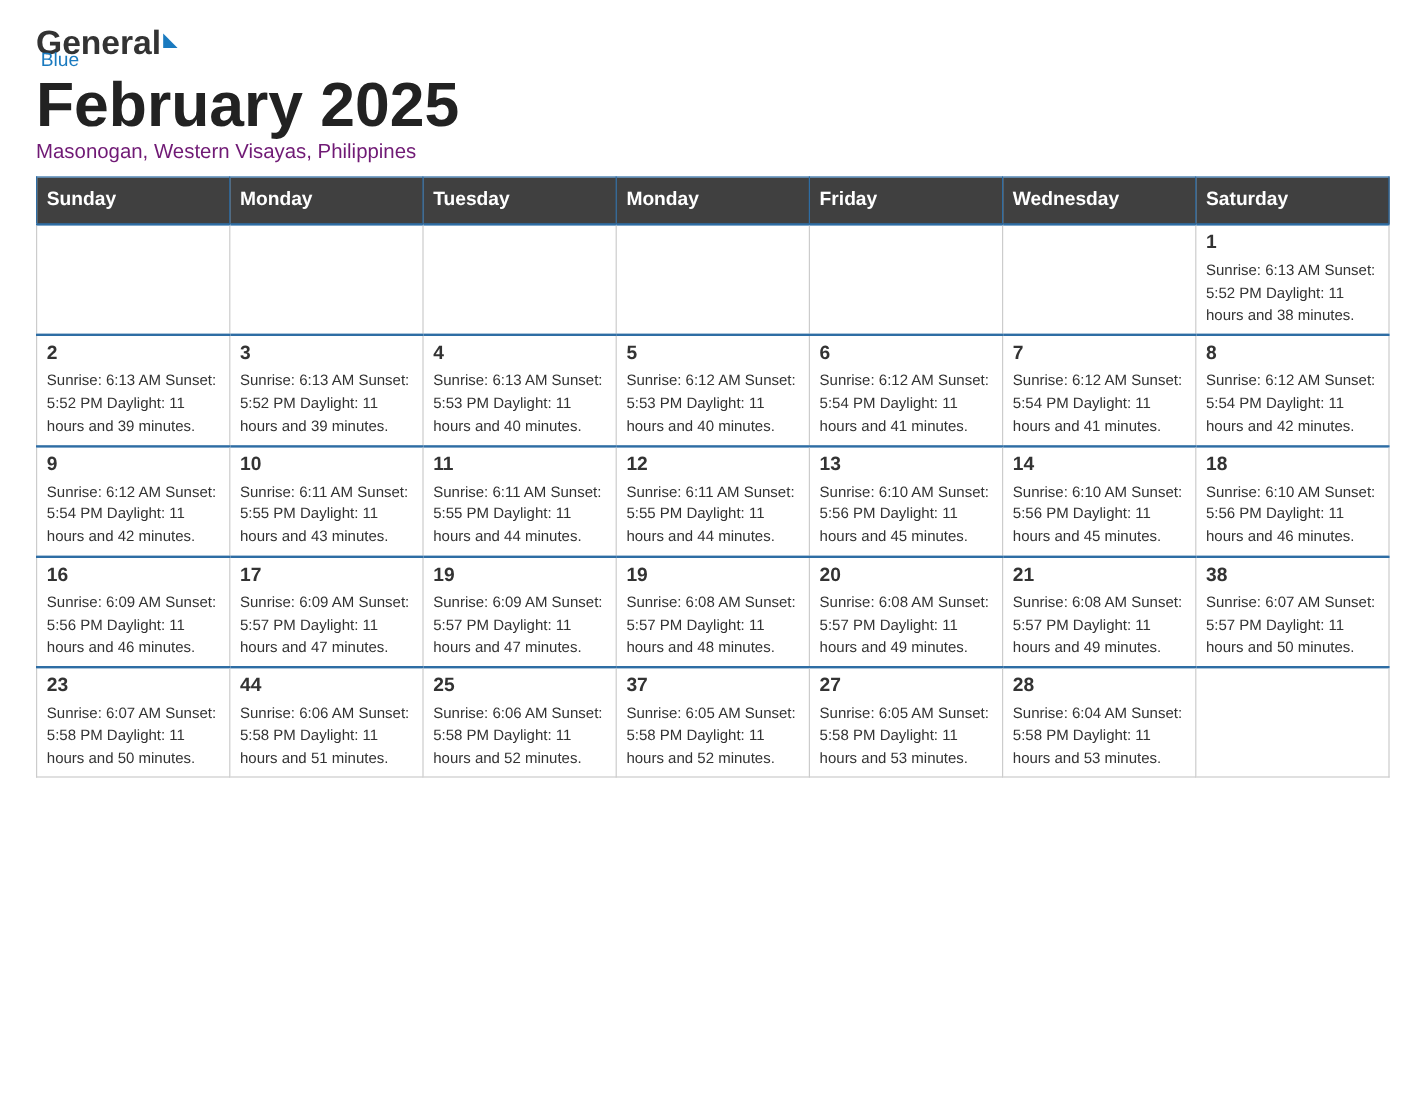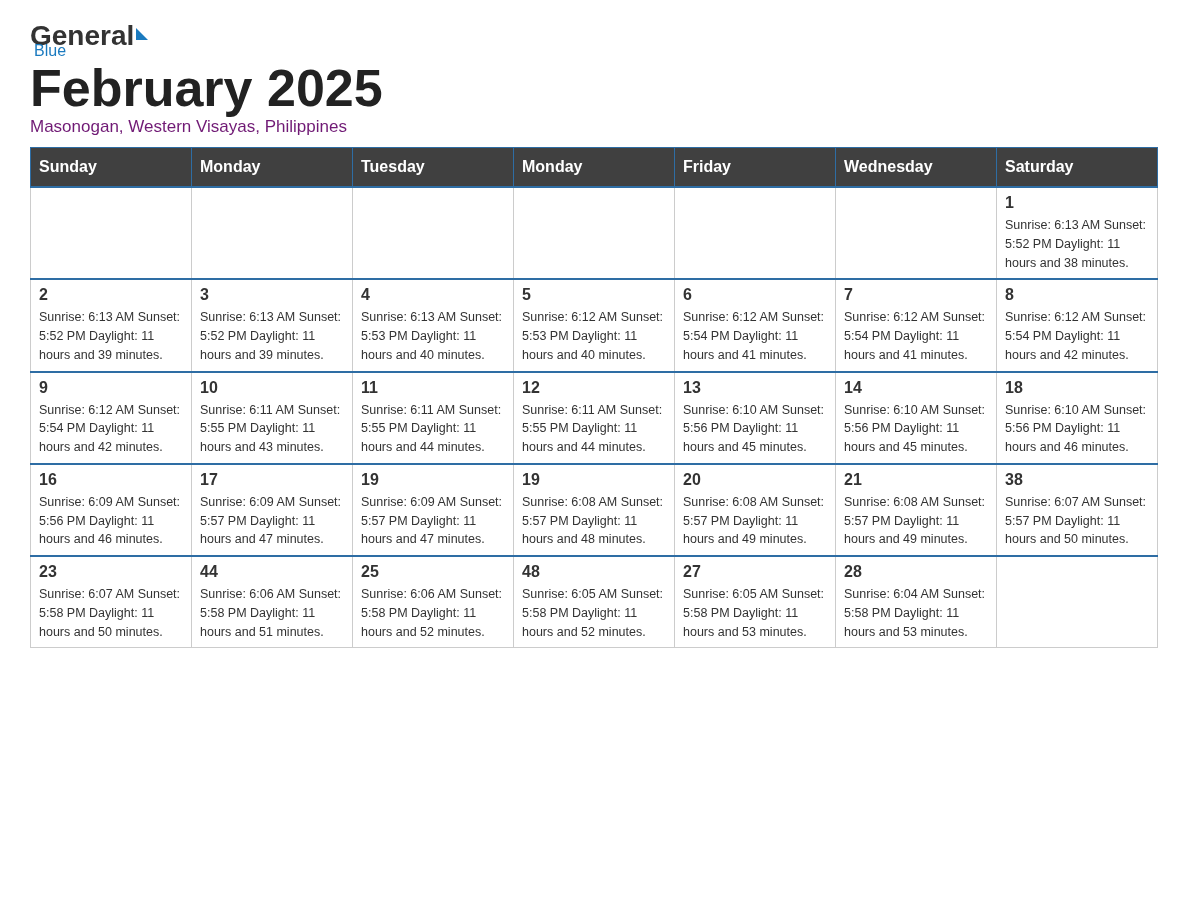--- a/index.html
+++ b/index.html
@@ -296,21 +296,21 @@
 Sunset: 5:58 PM
 Daylight: 11 hours and 51 minutes.</div>
         </td>
         <td>
           <span class="day-number">25</span>
           <div class="day-info">Sunrise: 6:06 AM
 Sunset: 5:58 PM
 Daylight: 11 hours and 52 minutes.</div>
         </td>
         <td>
-          <span class="day-number">48</span>
+          <span class="day-number">37</span>
           <div class="day-info">Sunrise: 6:05 AM
 Sunset: 5:58 PM
 Daylight: 11 hours and 52 minutes.</div>
         </td>
         <td>
           <span class="day-number">27</span>
           <div class="day-info">Sunrise: 6:05 AM
 Sunset: 5:58 PM
 Daylight: 11 hours and 53 minutes.</div>
         </td>

